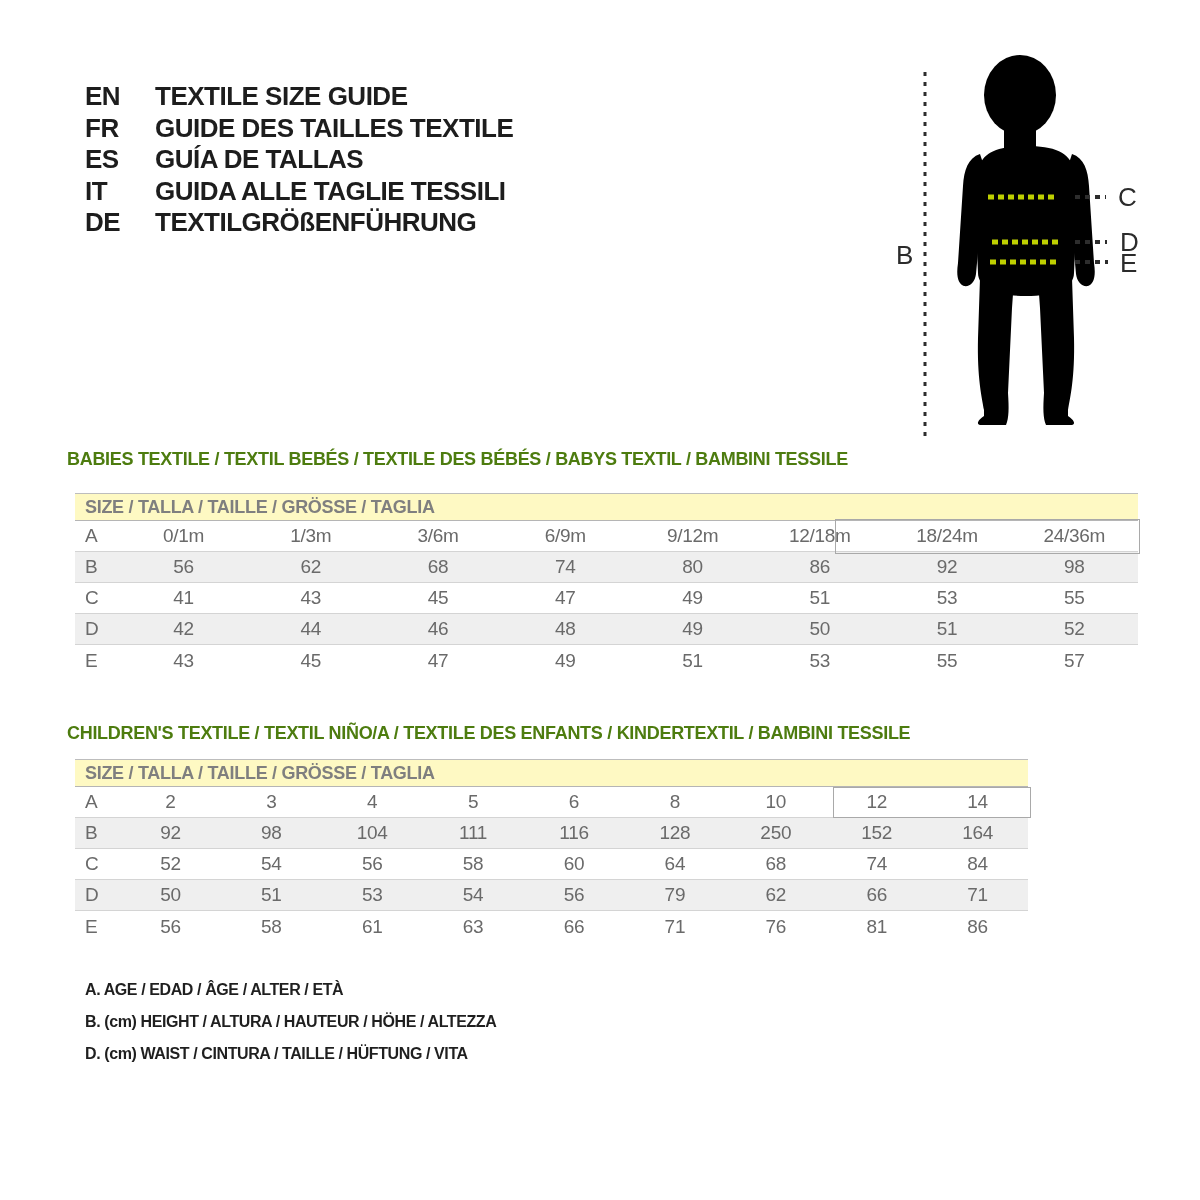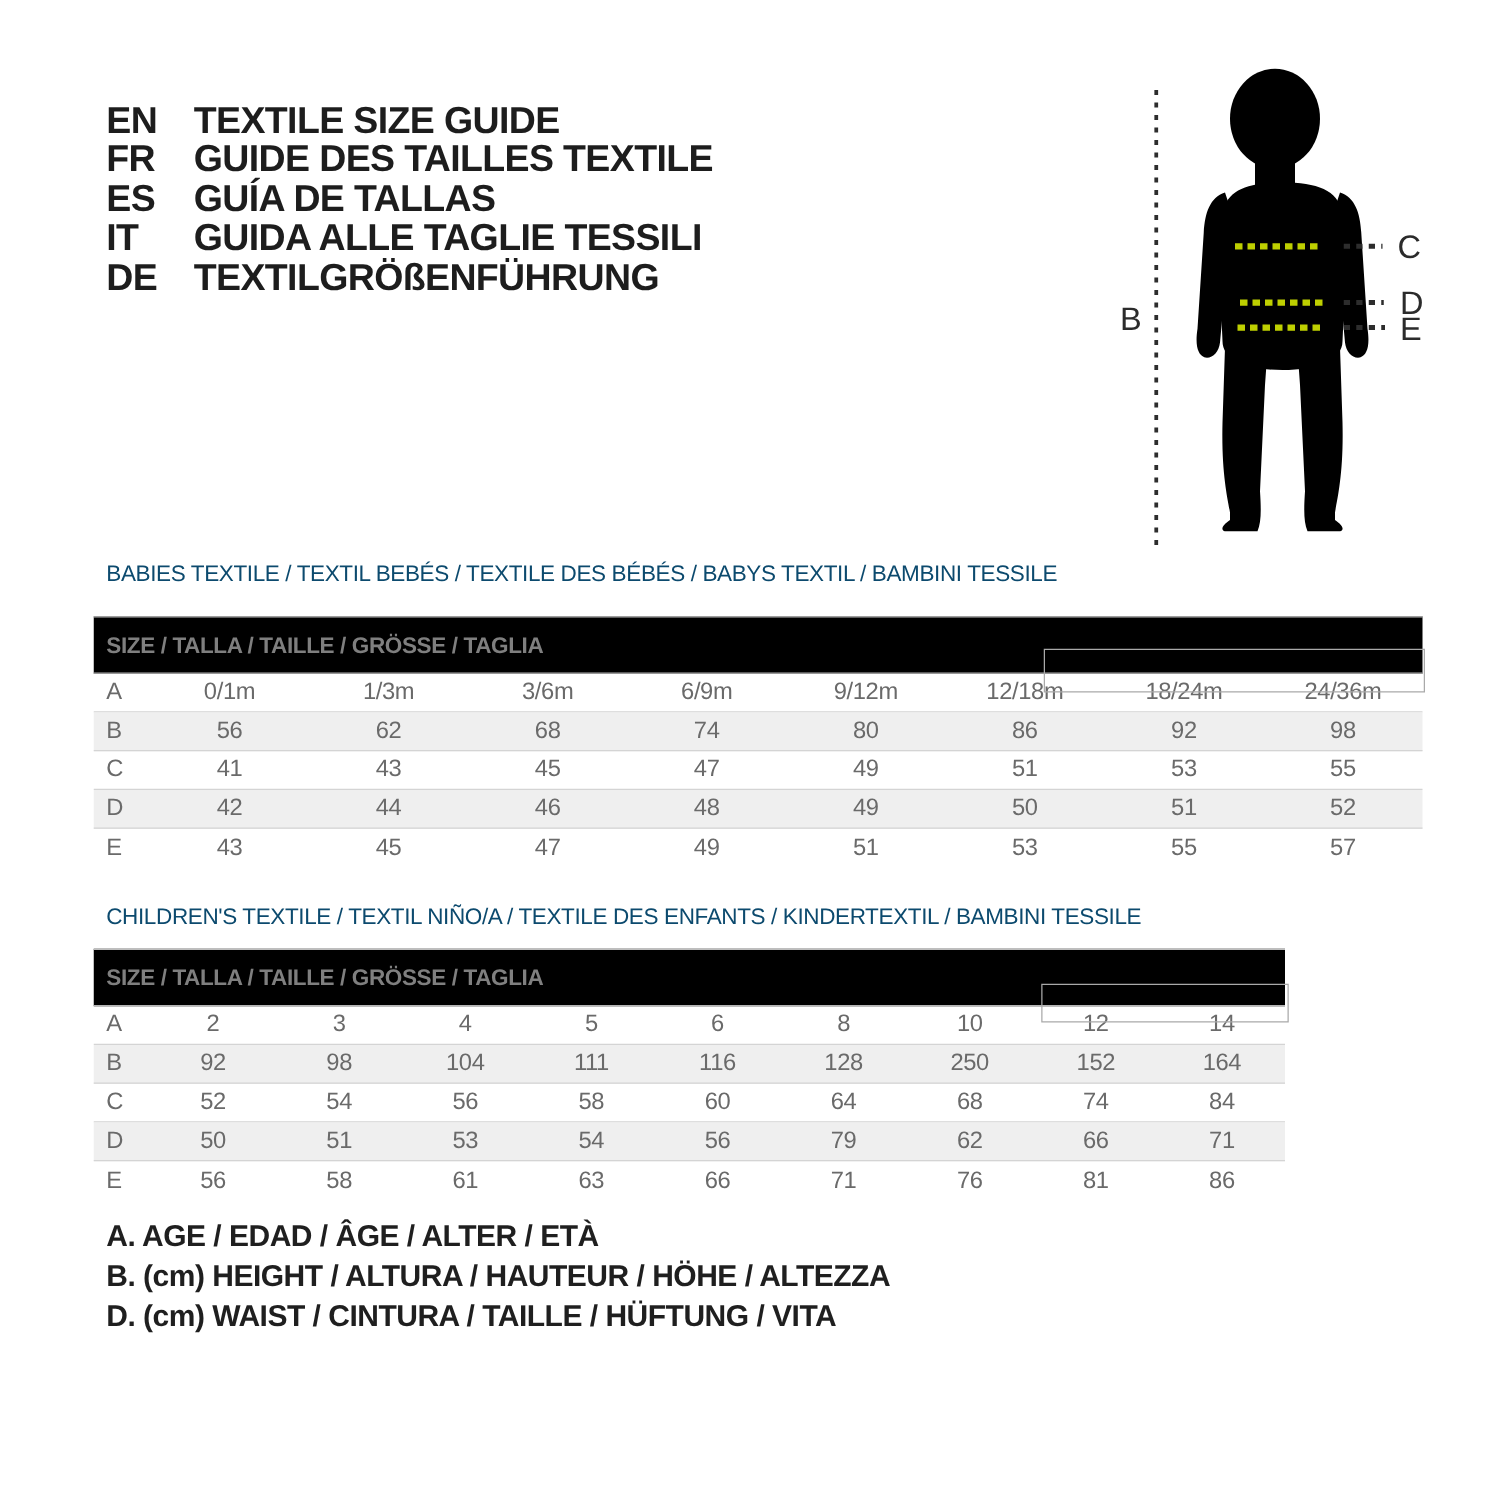--- a/index.html
+++ b/index.html
@@ -5,43 +5,43 @@
   html,body { margin:0; padding:0; background:#ffffff; }
   .canvas {
     position:relative; width:1200px; height:1200px; background:#ffffff;
     font-family:"Liberation Sans", sans-serif; overflow:hidden;
   }
 
   
   .lang-block { position:absolute; left:85px; top:81px; }
   .lang-row { display:flex; height:31.5px; align-items:center; }
   .lang-code, .lang-label {
-    font-weight:bold; font-size:30px; color:#1d1d1d; letter-spacing:-0.5px;
+    font-weight:bold; font-size:26px; color:#1d1d1d; letter-spacing:-0.5px;
     white-space:nowrap;
   }
   .lang-code { width:70px; }
 
   
   .figure-wrap { position:absolute; left:868px; top:48px; width:300px; height:400px; }
 
   
   .section-heading {
-    position:absolute; left:85px; font-weight:normal; font-size:18px;
-    color:#0c4a6e; letter-spacing:-0.3px; white-space:nowrap;
+    position:absolute; left:67px; font-weight:bold; font-size:18px;
+    color:#4d7c0f; letter-spacing:-0.3px; white-space:nowrap;
   }
   .heading-babies { top:449px; }
   .heading-children { top:723px; }
 
   
   .size-table { position:absolute; left:75px; box-sizing:border-box; }
   .table-babies { top:493px; width:1063px; }
   .table-children { top:759px; width:953px; }
 
   .table-header {
-    height:46px; background:#000000; color:#7f7f7f;
+    height:28px; background:#fef9c3; color:#7f7f7f;
     font-size:18px; font-weight:bold; letter-spacing:-0.3px;
     display:flex; align-items:center; padding-left:10px; box-sizing:border-box;
     border-top:1px solid #bdbdbd; border-bottom:1px solid #b5b5b5;
   }
 
   .trow {
     display:grid; height:31px; align-items:center;
     font-size:19px; color:#6a6a6a; letter-spacing:-0.3px;
     border-bottom:1px solid #d4d4d4; box-sizing:border-box;
   }
@@ -57,21 +57,21 @@
     position:absolute; border:1px solid #a9a9a9; background:transparent;
     z-index:5; pointer-events:none;
   }
   .hl-babies { left:835px; top:519px; width:303px; height:33px; }
   .hl-children { left:833px; top:787px; width:196px; height:29px; }
 
   
   .measure-legend { position:absolute; left:85px; top:974px; }
   .legend-line {
     height:32px; display:flex; align-items:center;
-    font-weight:bold; font-size:24px; color:#1f1f1f; letter-spacing:-0.4px;
+    font-weight:bold; font-size:16px; color:#1f1f1f; letter-spacing:-0.4px;
     white-space:nowrap;
   }
 </style>
 </head>
 <body>
 
 <div class="canvas">
 
   <div class="lang-block">
     <div class="lang-row">

